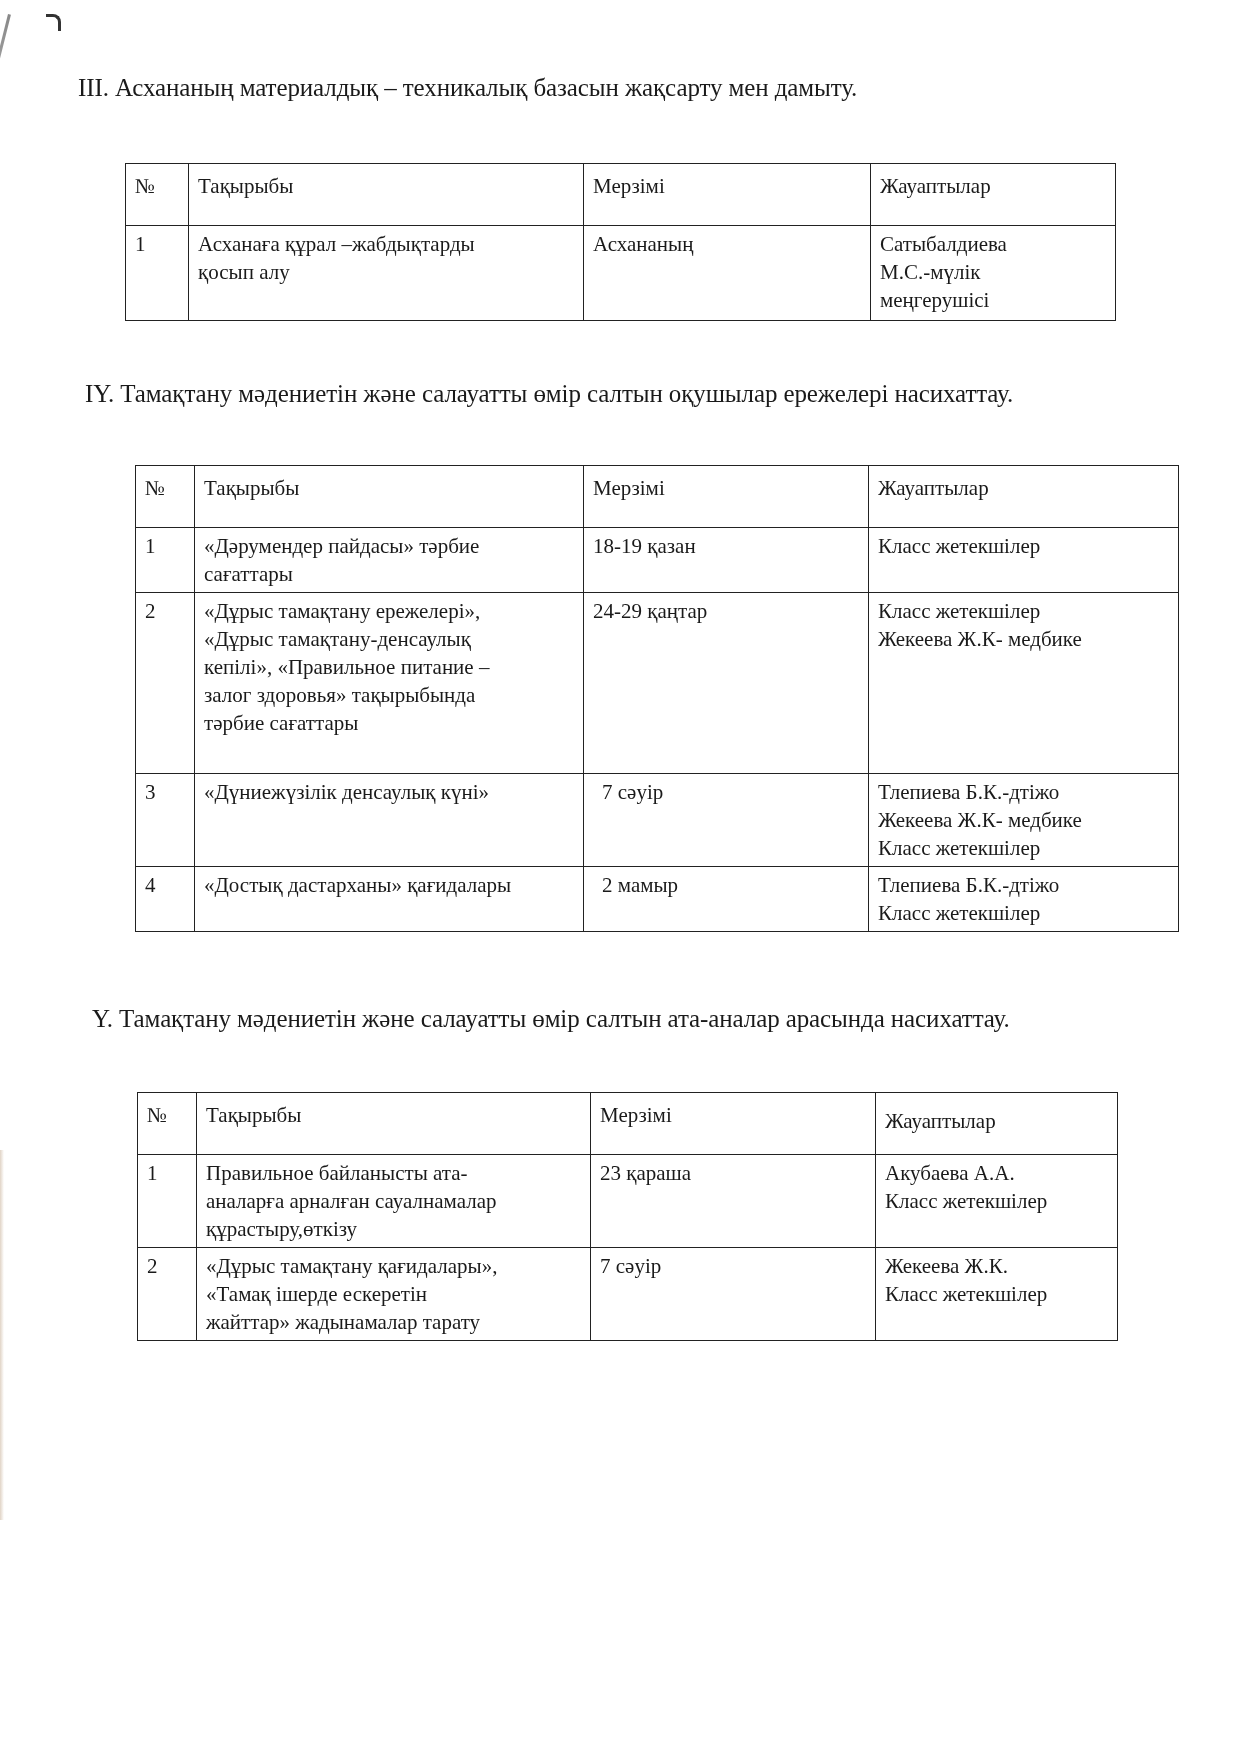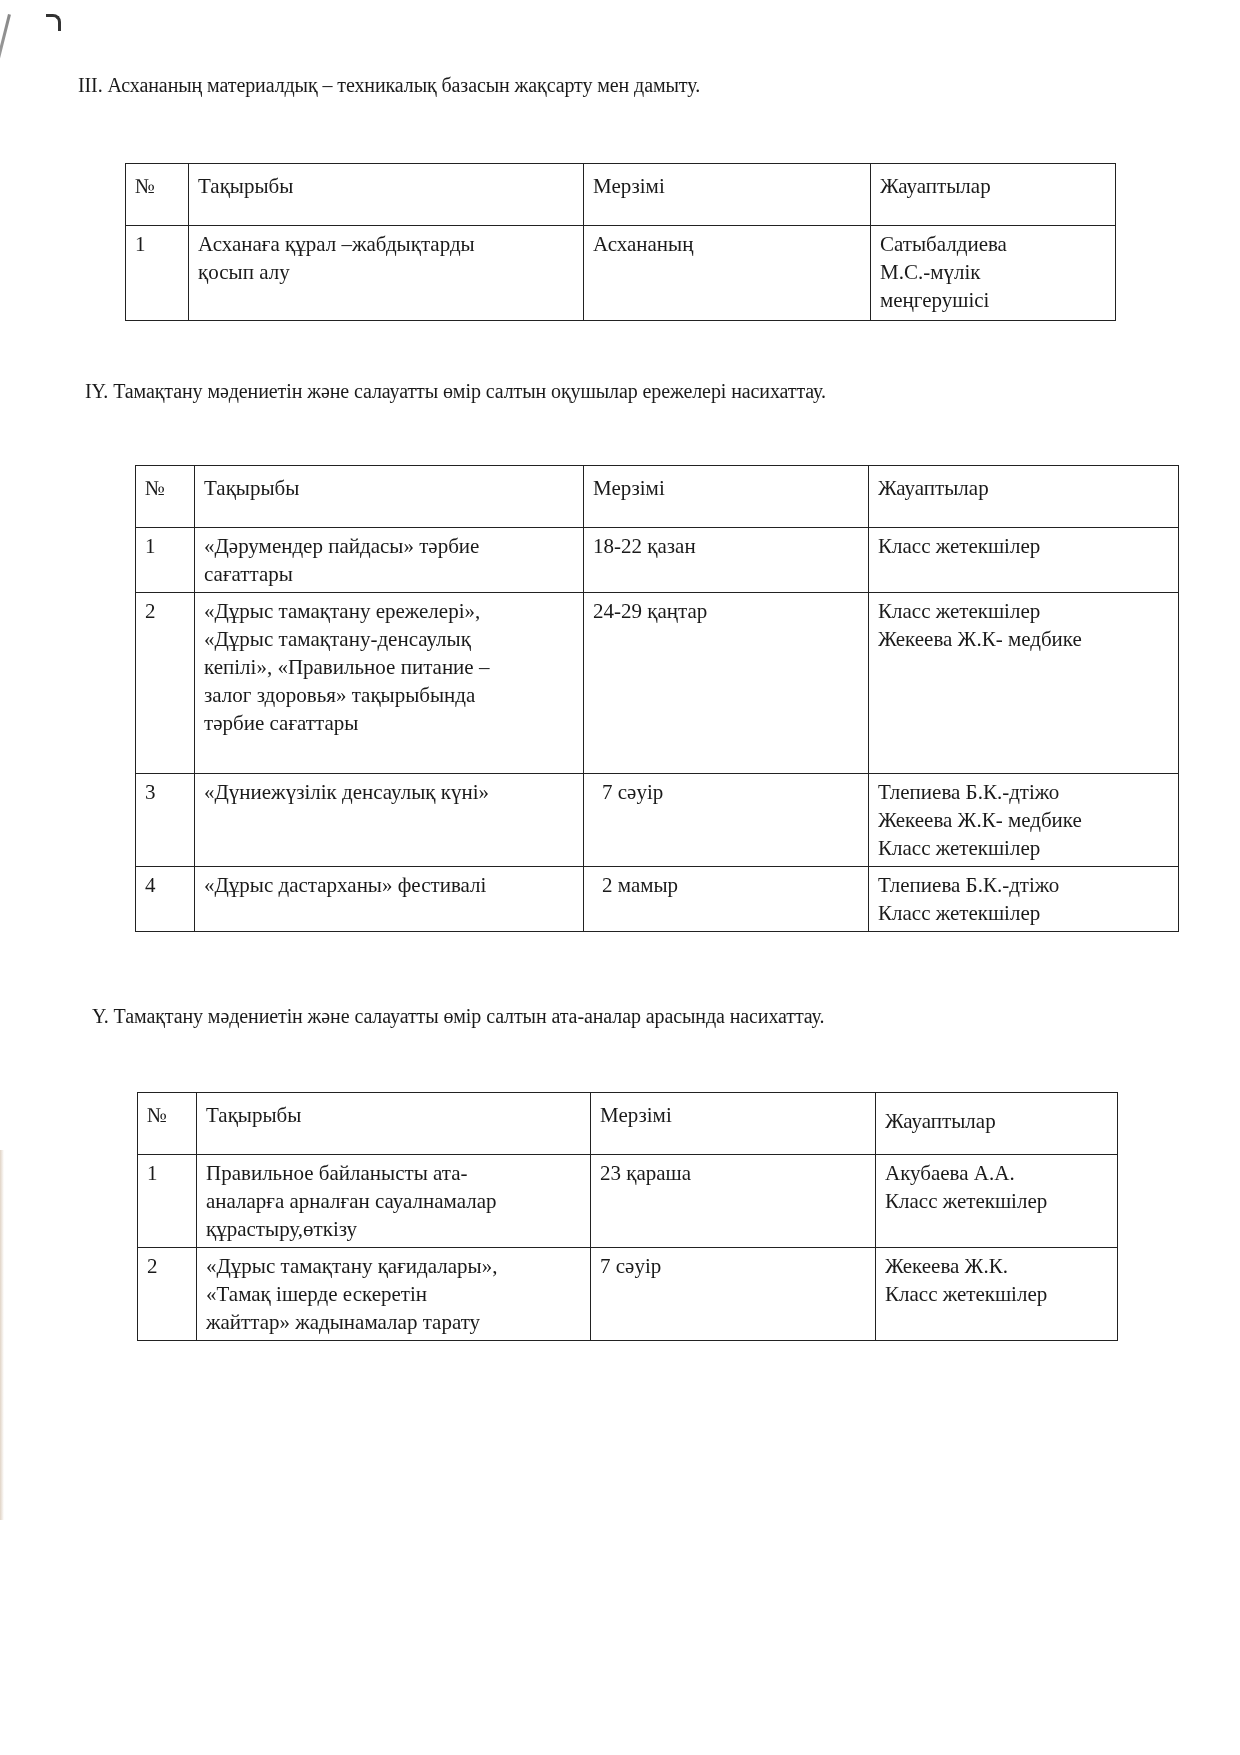--- a/index.html
+++ b/index.html
@@ -31,21 +31,21 @@
     }
     .edge-shadow {
       position: absolute;
       left: 0; top: 1150px;
       width: 4px; height: 370px;
       background: linear-gradient(to right, #d9c9b8, rgba(255,255,255,0));
       opacity: 0.8;
     }
     .heading {
       position: absolute;
-      font-size: 20px;
+      font-size: 25px;
       white-space: nowrap;
       letter-spacing: -0.1px;
     }
     #h3 { left: 78px; top: 74px; }
     #h4 { left: 85px; top: 380px; }
     #h5 { left: 92px; top: 1005px; }
 
     table.plan {
       position: absolute;
       border-collapse: collapse;
@@ -146,21 +146,21 @@
     <th>Тақырыбы</th>
     <th>Мерзімі</th>
     <th>Жауаптылар</th>
   </tr>
   <tr class="r1">
     <td>1</td>
     <td>
       <span class="cell-line">«Дәрумендер пайдасы» тәрбие</span>
       <span class="cell-line">сағаттары</span>
     </td>
-    <td>18-22 қазан</td>
+    <td>18-19 қазан</td>
     <td>
       <span class="cell-line">Класс жетекшілер</span>
     </td>
   </tr>
   <tr class="r2">
     <td>2</td>
     <td>
       <span class="cell-line">«Дұрыс тамақтану ережелері»,</span>
       <span class="cell-line">«Дұрыс тамақтану-денсаулық</span>
       <span class="cell-line">кепілі», «Правильное питание –</span>
@@ -181,21 +181,21 @@
     <td class="indent">7 сәуір</td>
     <td>
       <span class="cell-line">Тлепиева Б.К.-дтіжо</span>
       <span class="cell-line">Жекеева Ж.К- медбике</span>
       <span class="cell-line">Класс жетекшілер</span>
     </td>
   </tr>
   <tr class="r4">
     <td>4</td>
     <td>
-      <span class="cell-line">«Дұрыс дастарханы» фестивалі</span>
+      <span class="cell-line">«Достық дастарханы» қағидалары</span>
     </td>
     <td class="indent">2 мамыр</td>
     <td>
       <span class="cell-line">Тлепиева Б.К.-дтіжо</span>
       <span class="cell-line">Класс жетекшілер</span>
     </td>
   </tr>
 </tbody>
   </table>
 

